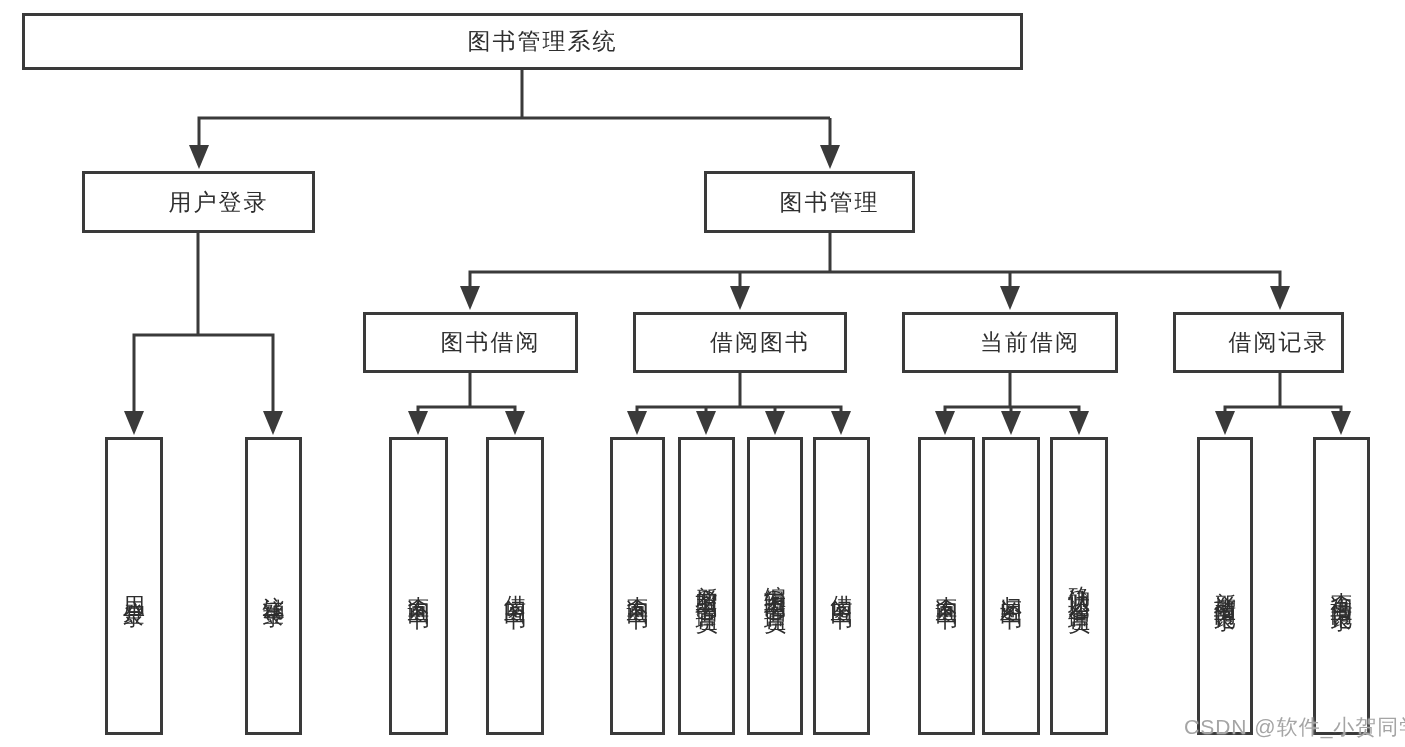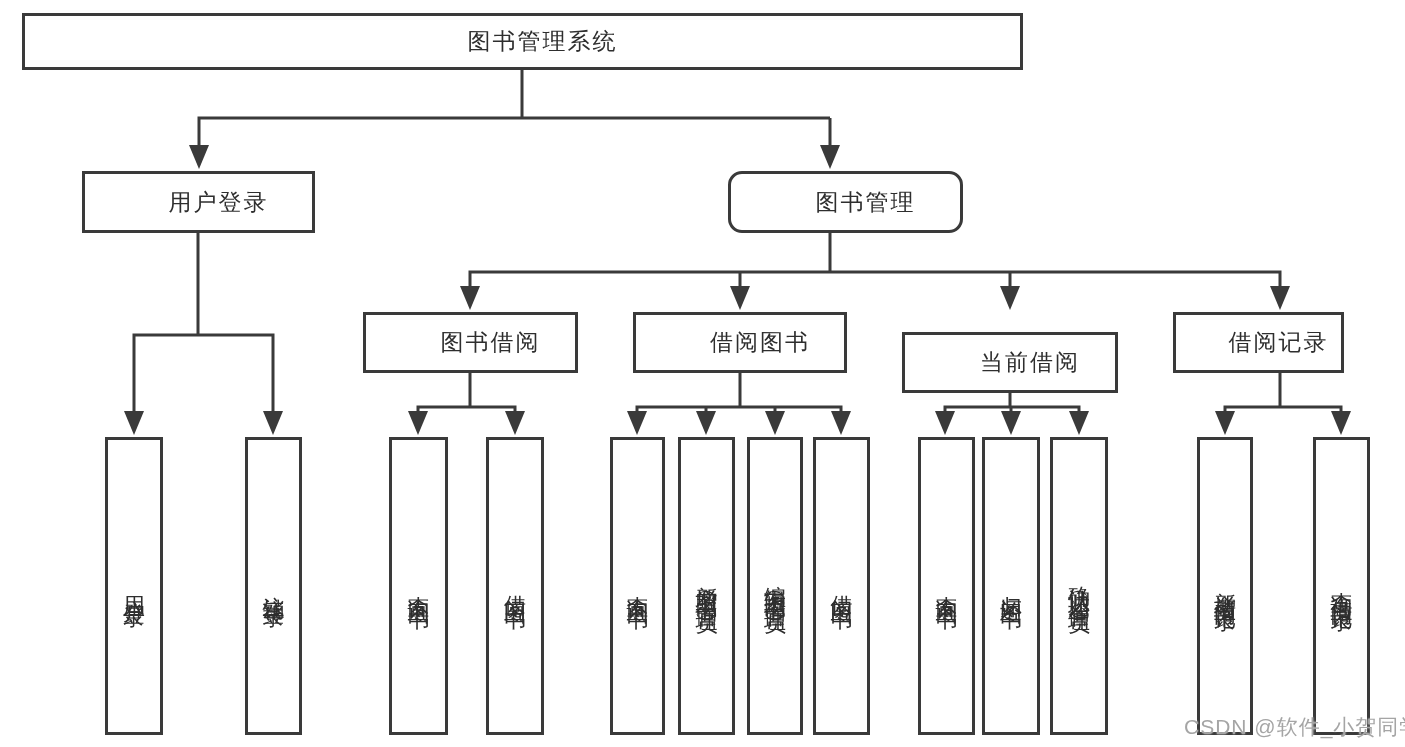--- a/index.html
+++ b/index.html
@@ -68,25 +68,25 @@
     <g>
       <path d="M1280 373 V407 M1223.5 407 H1342.5 M1225 407 V413 M1341 407 V413"></path>
       <polygon points="1215,411 1235,411 1225,435" fill="#3a3a3a" stroke="none"></polygon>
       <polygon points="1331,411 1351,411 1341,435" fill="#3a3a3a" stroke="none"></polygon>
     </g>
   </svg>
 
   <div class="node h" style="left:22px;top:13px;width:1001px;height:57px;">图书管理系统</div>
 
   <div class="node h" style="left:82px;top:171px;width:233px;height:62px;">用户登录</div>
-  <div class="node h" style="left:728px;top:171px;width:235px;height:62px;border-radius:14px;">图书管理</div>
+  <div class="node h" style="left:704px;top:171px;width:211px;height:62px;">图书管理</div>
 
   <div class="node h" style="left:363px;top:312px;width:215px;height:61px;">图书借阅</div>
   <div class="node h" style="left:633px;top:312px;width:214px;height:61px;">借阅图书</div>
-  <div class="node h" style="left:902px;top:312px;width:216px;height:61px;margin-top:20px;">当前借阅</div>
+  <div class="node h" style="left:902px;top:312px;width:216px;height:61px;">当前借阅</div>
   <div class="node h" style="left:1173px;top:312px;width:171px;height:61px;">借阅记录</div>
 
   <div class="node v" style="left:105px;top:437px;width:58px;height:298px;">用户登录</div>
   <div class="node v" style="left:245px;top:437px;width:57px;height:298px;">注销登录</div>
 
   <div class="node v" style="left:389px;top:437px;width:59px;height:298px;">查询图书</div>
   <div class="node v" style="left:486px;top:437px;width:58px;height:298px;">借阅图书</div>
 
   <div class="node v" style="left:610px;top:437px;width:55px;height:298px;">查询图书</div>
   <div class="node v" style="left:678px;top:437px;width:57px;height:298px;">新增图书（管理员）</div>

